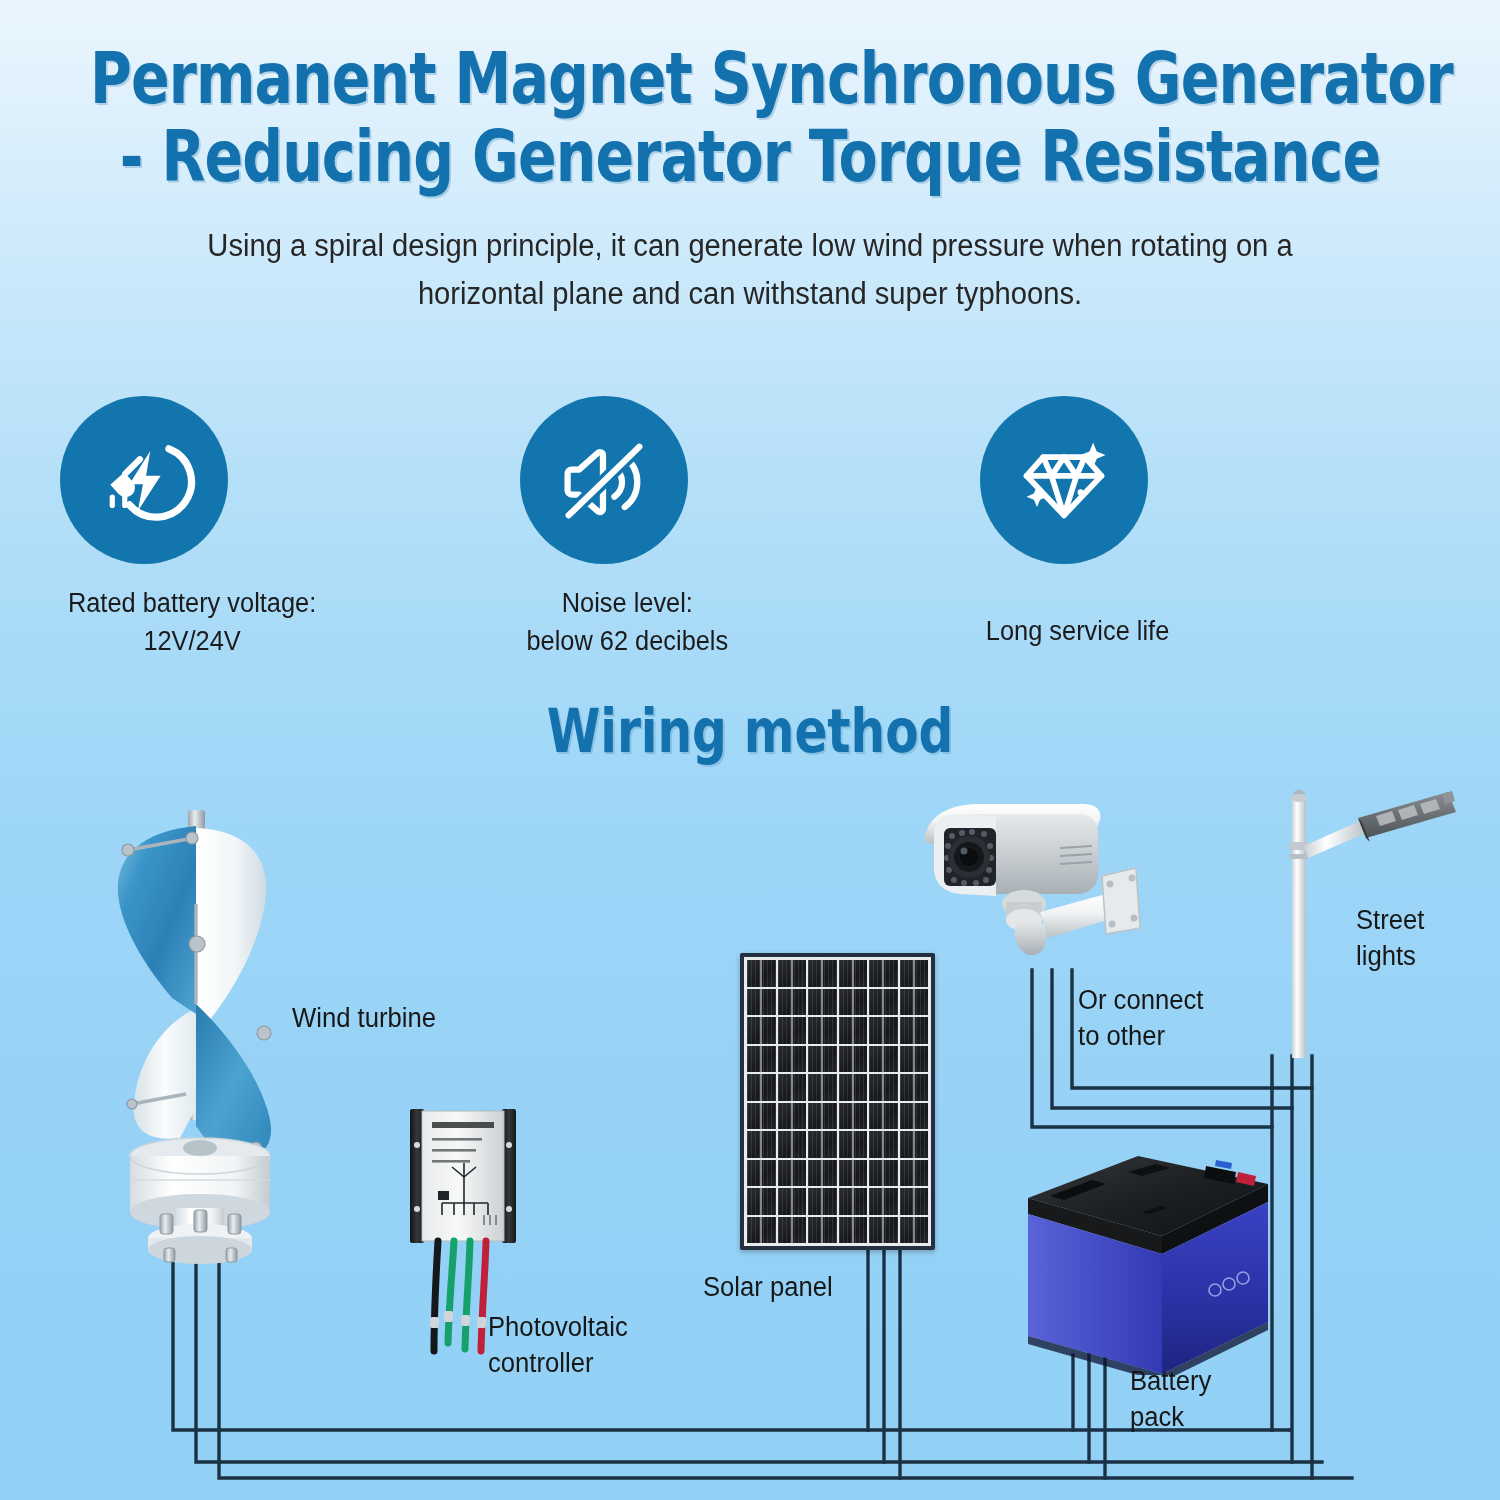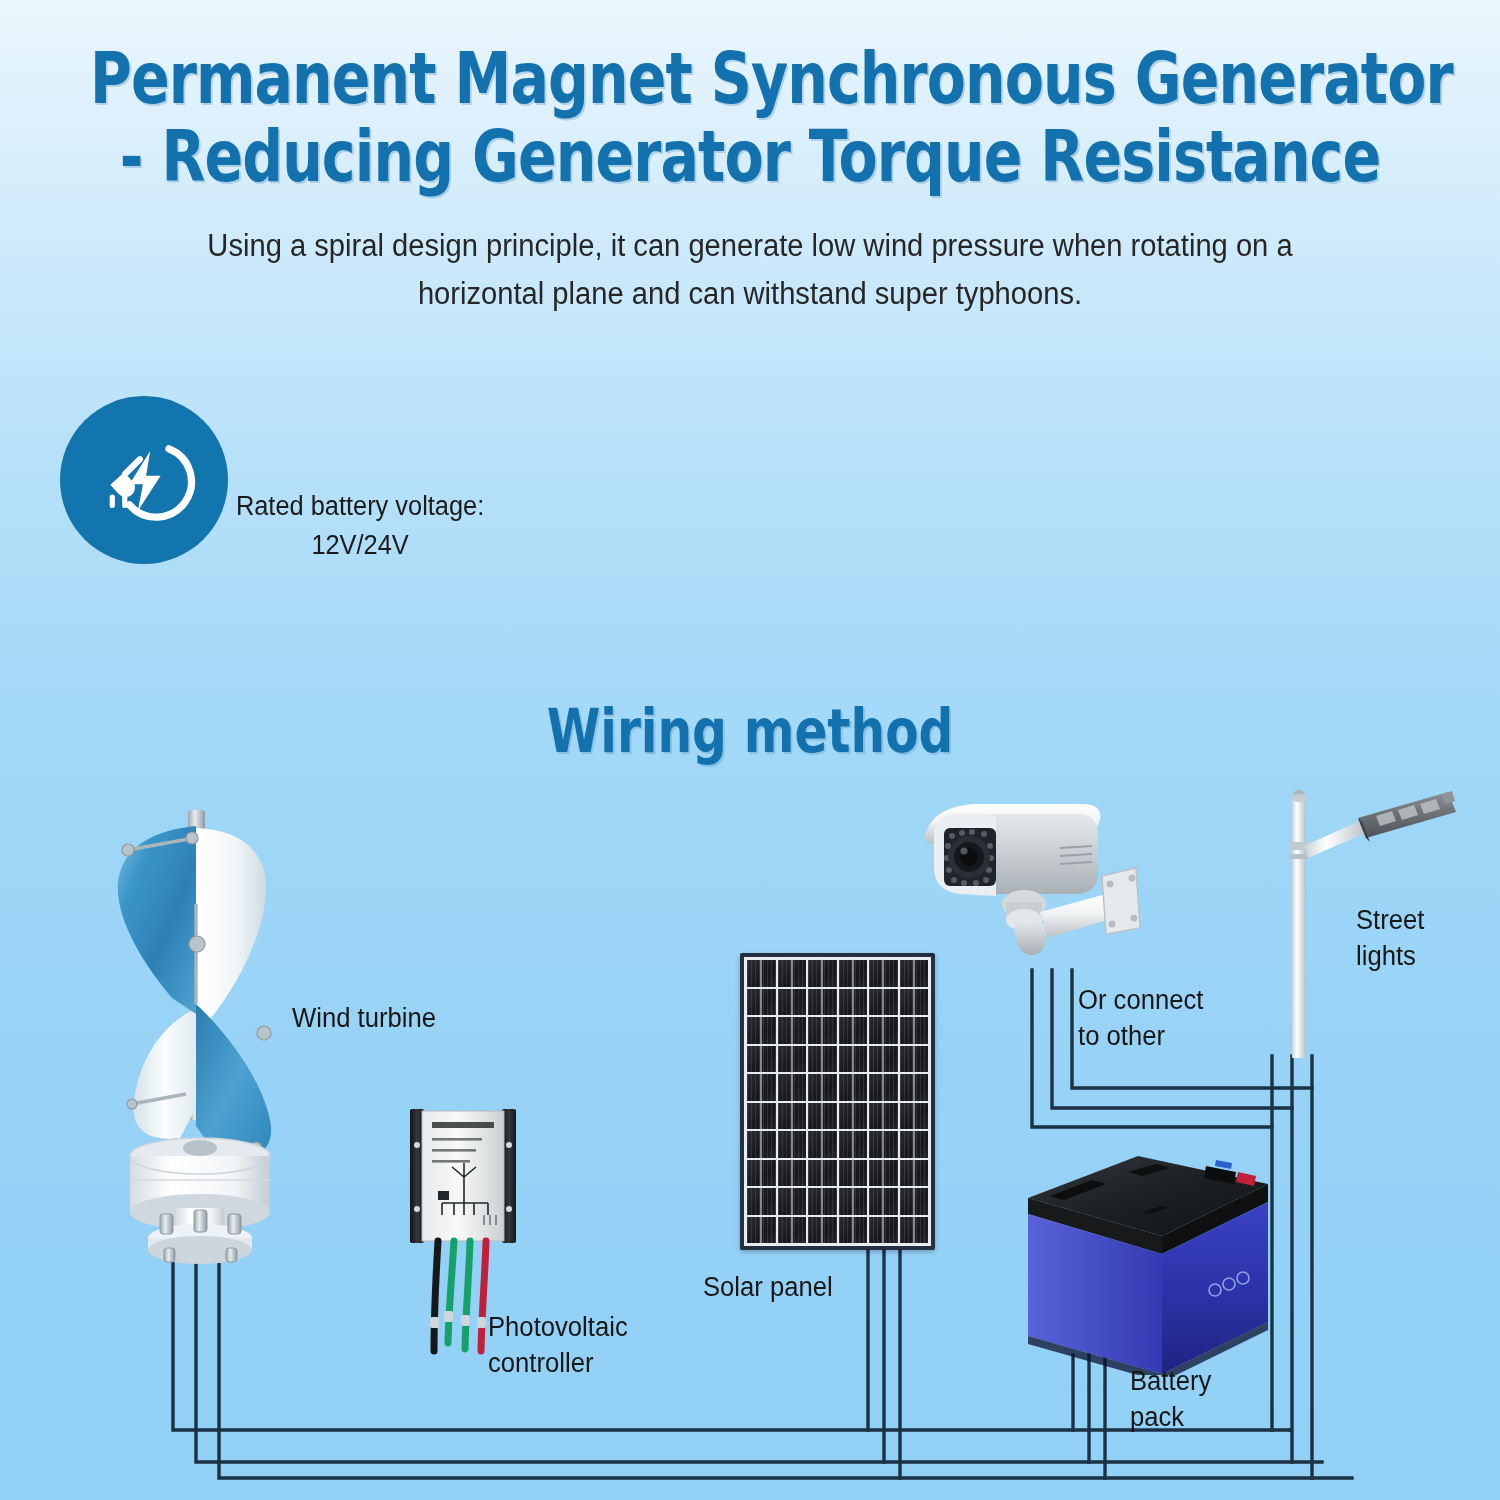--- a/index.html
+++ b/index.html
@@ -42,21 +42,21 @@
     transform: scaleX(0.94);
   }
   .subtitle .line { display: block; }
 
   
   .features {
     position: absolute;
     top: 396px; left: 60px; width: 1380px;
     display: flex;
   }
-  .feature { flex: 1; display: flex; align-items: flex-end; }
+  .feature { flex: 1; display: flex; flex-direction: column; align-items: flex-start; }
   .f-circle {
     width: 168px; height: 168px; border-radius: 50%;
     background: #1275ad;
     display: flex; align-items: center; justify-content: center;
   }
   .f-circle svg { display: block; }
   .f-label {
     margin-top: 20px;
     text-align: center;
     font-size: 27px;
@@ -164,21 +164,59 @@
           <rect x="29" y="64" width="5" height="13" rx="2.5" fill="#fff"></rect>
         </svg>
       </span>
     </div>
     <div class="f-label">
       <span>Rated battery voltage:</span>
       <span class="l2">12V/24V</span>
     </div>
   </div>
 
-
+  <div class="feature">
+    <div class="f-circle">
+      <span>
+        <svg width="104" height="104" viewBox="0 0 100 100" fill="none">
+          <path d="M44 24 L26 40 L19 40 A4 4 0 0 0 15 44 L15 60 A4 4 0 0 0 19 64 L26 64 L44 80 A3 3 0 0 0 49 78 L49 26 A3 3 0 0 0 44 24 Z" stroke="#fff" stroke-width="6" stroke-linejoin="round" fill="none"></path>
+          <path d="M60 38 A17 17 0 0 1 60 66" stroke="#fff" stroke-width="6" stroke-linecap="round" fill="none"></path>
+          <path d="M70 28 A30 30 0 0 1 70 76" stroke="#fff" stroke-width="6" stroke-linecap="round" fill="none"></path>
+          <line x1="16" y1="84" x2="84" y2="18" stroke="#1275ad" stroke-width="13" stroke-linecap="round"></line>
+          <line x1="16" y1="84" x2="84" y2="18" stroke="#fff" stroke-width="6" stroke-linecap="round"></line>
+        </svg>
+      </span>
+    </div>
+    <div class="f-label">
+      <span>Noise level:</span>
+      <span class="l2">below 62 decibels</span>
+    </div>
+  </div>
+
+  <div class="feature single">
+    <div class="f-circle">
+      <span>
+        <svg width="104" height="104" viewBox="0 0 100 100" fill="none">
+          <g stroke="#fff" stroke-width="5.5" stroke-linejoin="round" stroke-linecap="round" fill="none">
+            <path d="M30 28 L70 28 L86 46 L50 84 L14 46 Z"></path>
+            <path d="M14 46 L86 46"></path>
+            <path d="M30 28 L38 46 L50 84 L62 46 L70 28"></path>
+            <path d="M38 46 L50 28 L62 46"></path>
+          </g>
+          <path d="M78 14 l3.5 8.5 8.5 3.5 -8.5 3.5 -3.5 8.5 -3.5 -8.5 -8.5 -3.5 8.5 -3.5 Z" fill="#fff"></path>
+          <path d="M24 56 l3 7 7 3 -7 3 -3 7 -3 -7 -7 -3 7 -3 Z" fill="#fff"></path>
+          <circle cx="66" cy="62" r="3" fill="#fff"></circle>
+        </svg>
+      </span>
+    </div>
+    <div class="f-label">
+      <span>Long service life</span>
+      <span class="l2"></span>
+    </div>
+  </div>
 
 
 </div>
 
 <div class="wiring-heading">Wiring method</div>
 
 <div class="stage">
 
   <svg class="wires" viewBox="0 0 1500 1500">
     <g stroke="#1b3144" stroke-width="3.4" fill="none" stroke-linecap="square">

